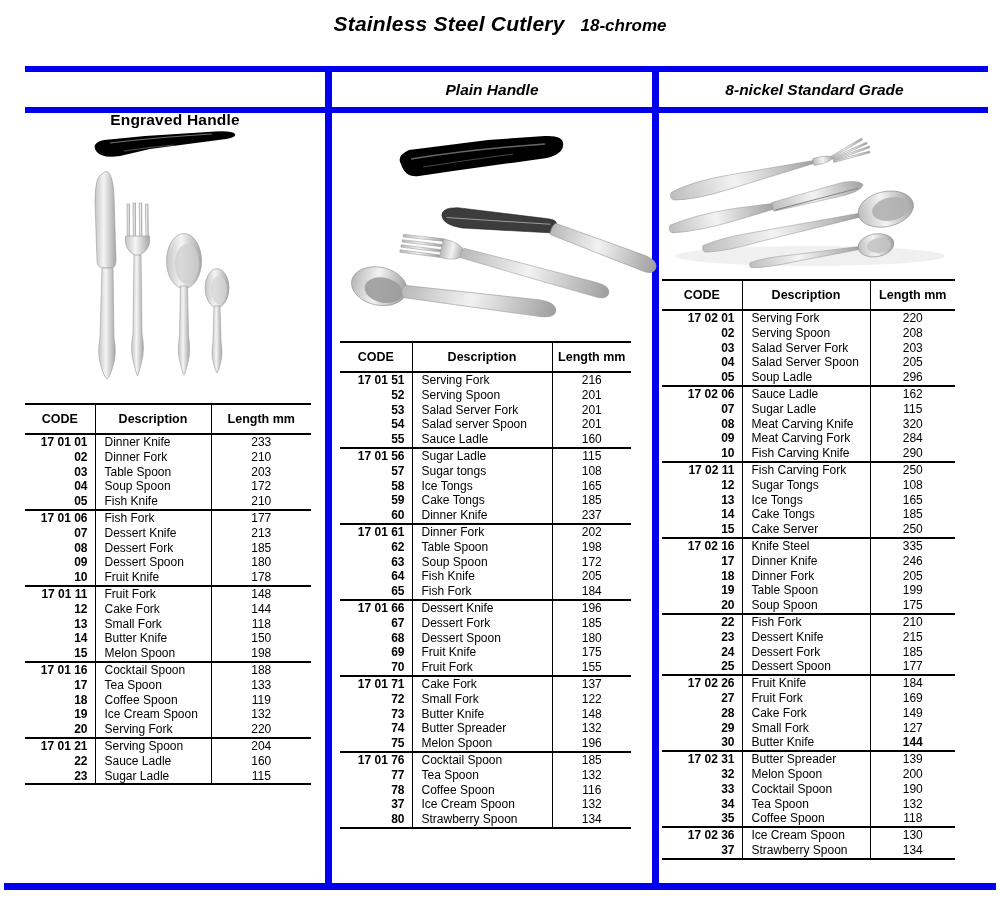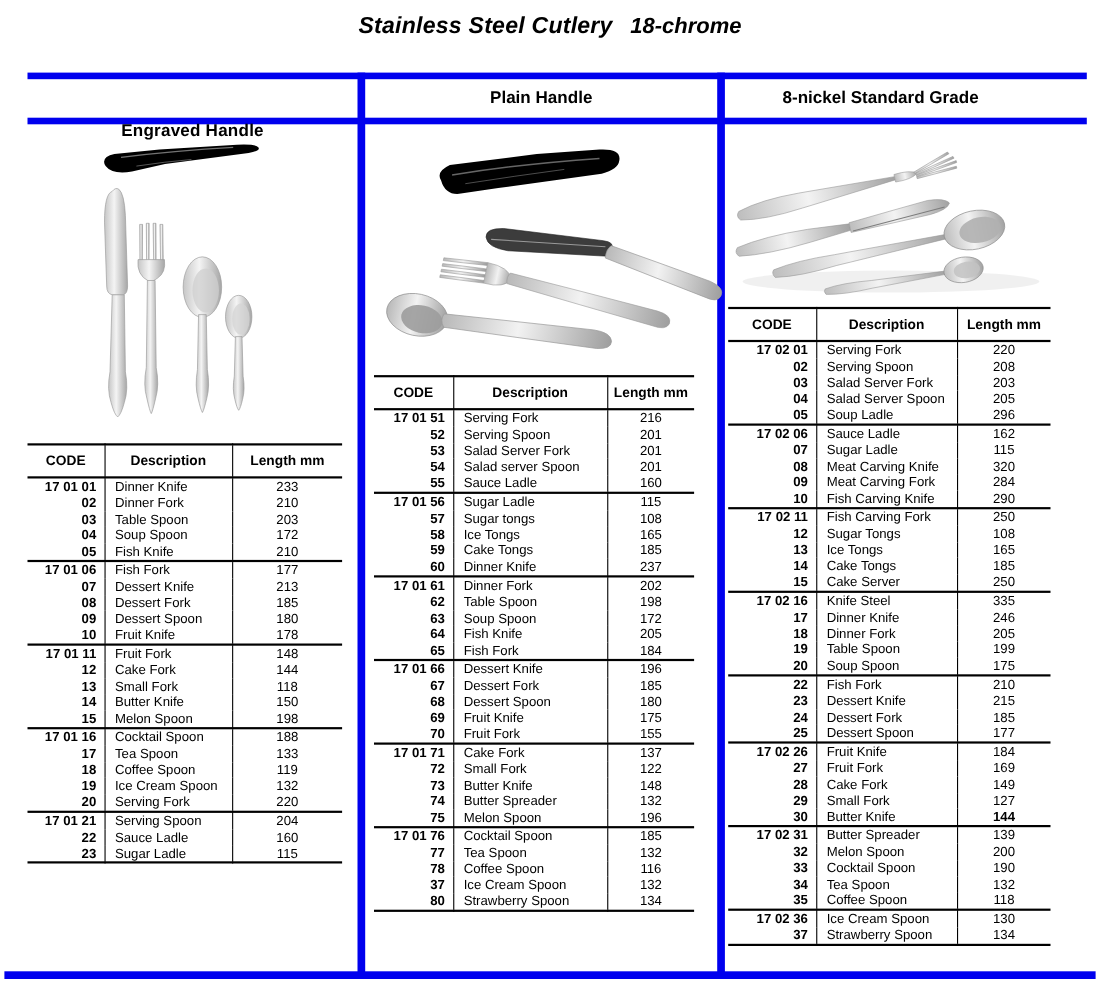--- a/index.html
+++ b/index.html
@@ -2,35 +2,35 @@
 <html><head>
 <meta charset="utf-8">
 <style>
   html,body{margin:0;padding:0;background:#fff;}
   #page{position:relative;width:1000px;height:906px;background:#fff;overflow:hidden;
         font-family:"Liberation Sans",sans-serif;color:#000;}
   
   .title-row{position:absolute;left:0;top:12px;width:100%;display:flex;
              justify-content:center;align-items:baseline;gap:16px;}
   .title-row h1{margin:0;font-size:21px;font-weight:bold;font-style:italic;letter-spacing:.2px;}
-  .title-row .sub{font-size:20px;font-weight:bold;font-style:italic;}
+  .title-row .sub{font-size:17px;font-weight:bold;font-style:italic;}
   
   .hline,.vline{position:absolute;background:#0000EE;}
   .hl-top{left:25px;top:66px;width:963px;height:6px;}
   .hl-mid{left:25px;top:107px;width:963px;height:6px;}
   .hl-bot{left:4px;top:883px;width:992px;height:7px;}
   .vl-1{left:325px;top:66px;width:7px;height:824px;}
   .vl-2{left:652px;top:66px;width:7px;height:824px;}
   
   .colhead{position:absolute;top:73px;height:33px;line-height:33px;text-align:center;
-           font-size:15.5px;font-weight:bold;}
+           font-size:15.5px;font-weight:bold;font-style:italic;}
   .colhead.roman{font-style:normal;letter-spacing:.2px;}
   .ch-1{left:25px;width:300px;margin-top:30px;}
   .ch-2{left:332px;width:320px;}
-  .ch-3{left:636px;width:329px;}
+  .ch-3{left:650px;width:329px;}
   
   svg{position:absolute;overflow:visible;}
   .sv-h1{left:90px;top:129px;}
   .sv-s1{left:80px;top:166px;}
   .sv-h2{left:393px;top:134px;}
   .sv-s2{left:346px;top:190px;}
   .sv-s3{left:660px;top:116px;}
   
   .cut-table{position:absolute;border-collapse:collapse;table-layout:fixed;
              border-top:2px solid #000;border-bottom:2px solid #000;font-size:12px;}

